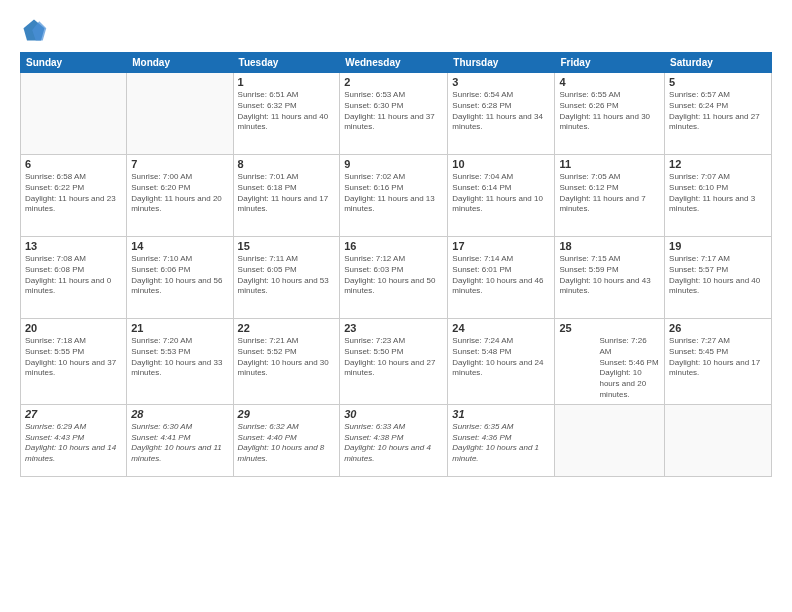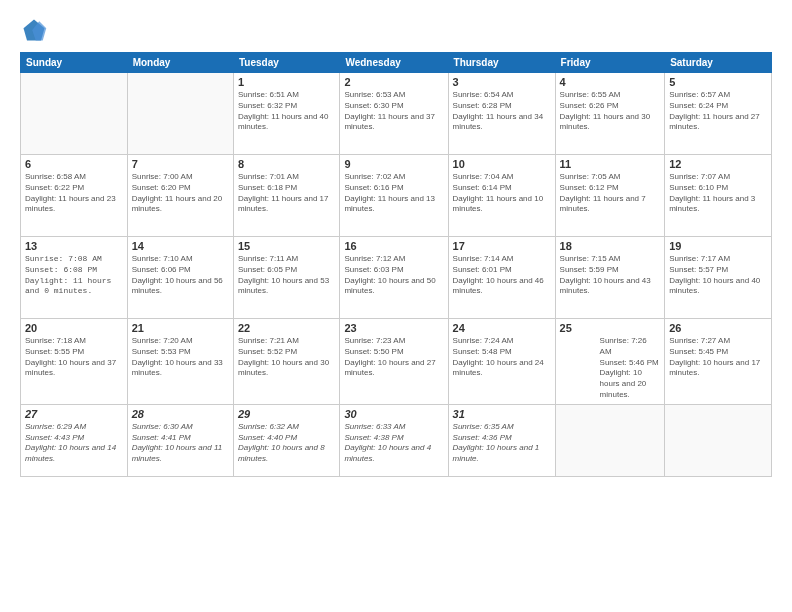--- a/index.html
+++ b/index.html
@@ -201,21 +201,21 @@
           <td>
             <span class="day-number">12</span>
             <div class="day-info" style="white-space: pre-line;">Sunrise: 7:07 AM
 Sunset: 6:10 PM
 Daylight: 11 hours and 3 minutes.</div>
           </td>
         </tr>
         <tr>
           <td>
             <span class="day-number">13</span>
-            <div class="day-info" style="white-space: pre-line; font-family: Liberation Mono, monospace;">Sunrise: 7:08 AM
+            <div class="day-info" style="white-space: pre-line;">Sunrise: 7:08 AM
 Sunset: 6:08 PM
 Daylight: 11 hours and 0 minutes.</div>
           </td>
           <td>
             <span class="day-number">14</span>
             <div class="day-info" style="white-space: pre-line;">Sunrise: 7:10 AM
 Sunset: 6:06 PM
 Daylight: 10 hours and 56 minutes.</div>
           </td>
           <td>

